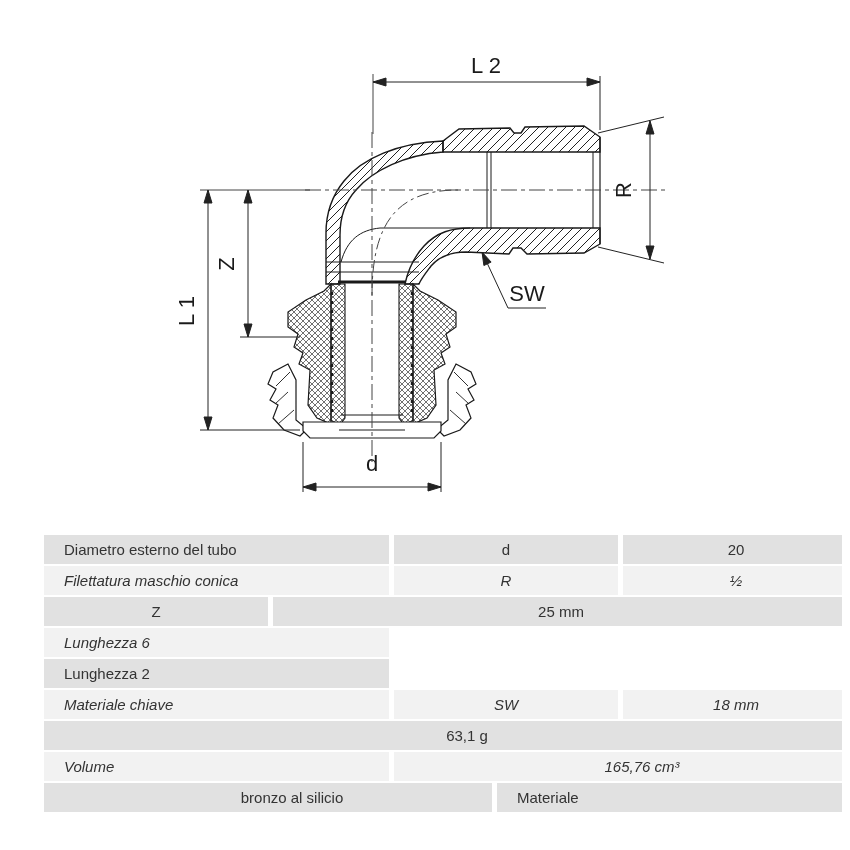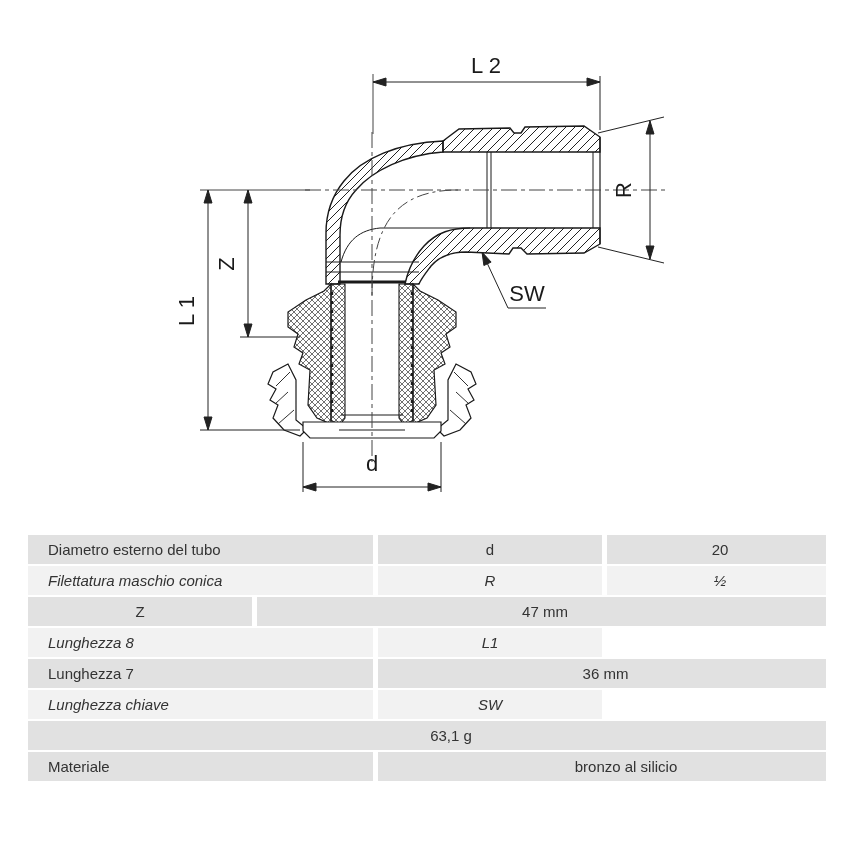--- a/index.html
+++ b/index.html
@@ -1,19 +1,19 @@
 <!DOCTYPE html>
 <html style="--row_dark: #e1e1e1; --row_light: #f2f2f2; --table_text: #333333; --line: #1a1a1a;"><head>
 <meta charset="utf-8">
 <style>
   html,body{margin:0;padding:0;background:#ffffff;}
   .canvas{position:relative;width:850px;height:850px;background:#fff;overflow:hidden;
           font-family:"Liberation Sans",sans-serif;}
   .drawing{position:absolute;top:0;left:0;}
-  .spec-table{position:absolute;top:535px;left:28px;width:798px;color:var(--table_text,#333);}
+  .spec-table{position:absolute;top:535px;left:44px;width:798px;color:var(--table_text,#333);}
   .t-row{display:flex;gap:5px;height:29px;margin-bottom:2px;font-size:15px;}
   .cell{display:flex;align-items:center;}
   .c1{width:345px;padding-left:20px;box-sizing:border-box;}
   .c2{width:224px;justify-content:center;}
   .c3{flex:1;justify-content:center;padding-left:7px;}
   .cm{flex:1;justify-content:center;padding-left:48px;}
   .dark .cell{background:var(--row_dark,#e1e1e1);}
   .light .cell{background:var(--row_light,#f2f2f2);font-style:italic;}
   svg text{font-family:"Liberation Sans",sans-serif;font-size:22px;fill:#1a1a1a;}
 </style>
@@ -126,42 +126,45 @@
     </div>
 
     <div class="t-row light">
       <div class="cell c1">Filettatura maschio conica</div>
       <div class="cell c2">R</div>
       <div class="cell c3">½</div>
     </div>
 
     <div class="t-row dark">
       <div class="cell c2">Z</div>
-      <div class="cell c3">47 mm</div>
+      <div class="cell c3">25 mm</div>
     </div>
 
     <div class="t-row light">
-      <div class="cell c1">Lunghezza 8</div>
-      <div class="cell c2">L1</div>
+      <div class="cell c1">Lunghezza 6</div>
     </div>
 
     <div class="t-row dark">
-      <div class="cell c1">Lunghezza 7</div>
-      <div class="cell c3">36 mm</div>
+      <div class="cell c1">Lunghezza 2</div>
     </div>
 
     <div class="t-row light">
-      <div class="cell c1">Lunghezza chiave</div>
+      <div class="cell c1">Materiale chiave</div>
       <div class="cell c2">SW</div>
+      <div class="cell c3">18 mm</div>
     </div>
 
     <div class="t-row dark">
       <div class="cell cm">63,1 g</div>
     </div>
 
+    <div class="t-row light">
+      <div class="cell c1">Volume</div>
+      <div class="cell cm">165,76 cm³</div>
+    </div>
 
     <div class="t-row dark">
+      <div class="cell cm">bronzo al silicio</div>
       <div class="cell c1">Materiale</div>
-      <div class="cell cm">bronzo al silicio</div>
     </div>
 
   </div>
 </div>
 
 </body></html>

